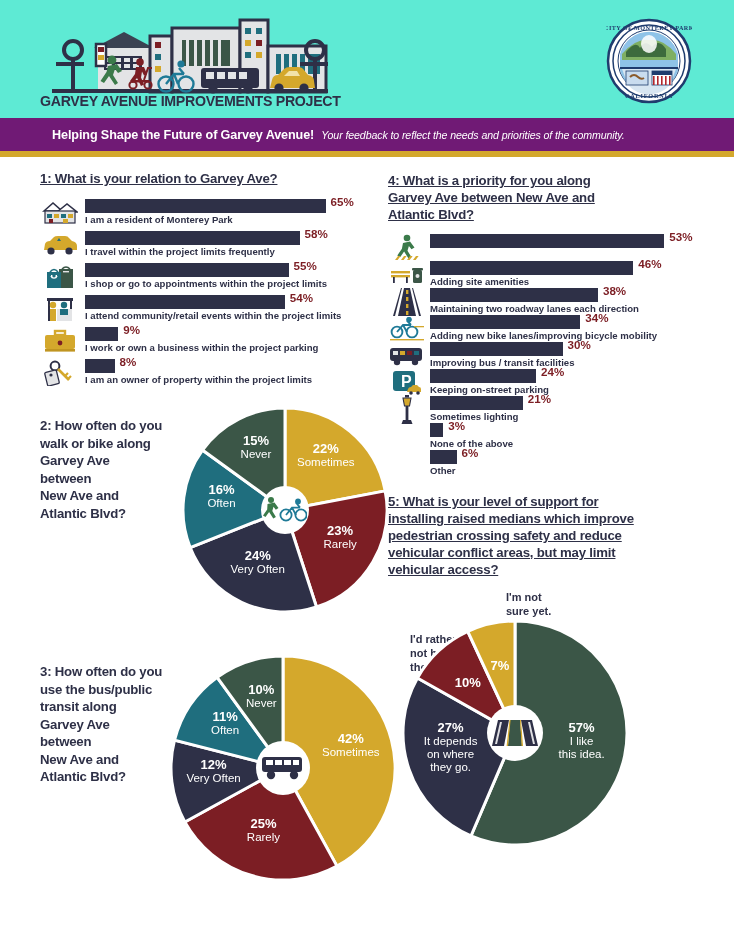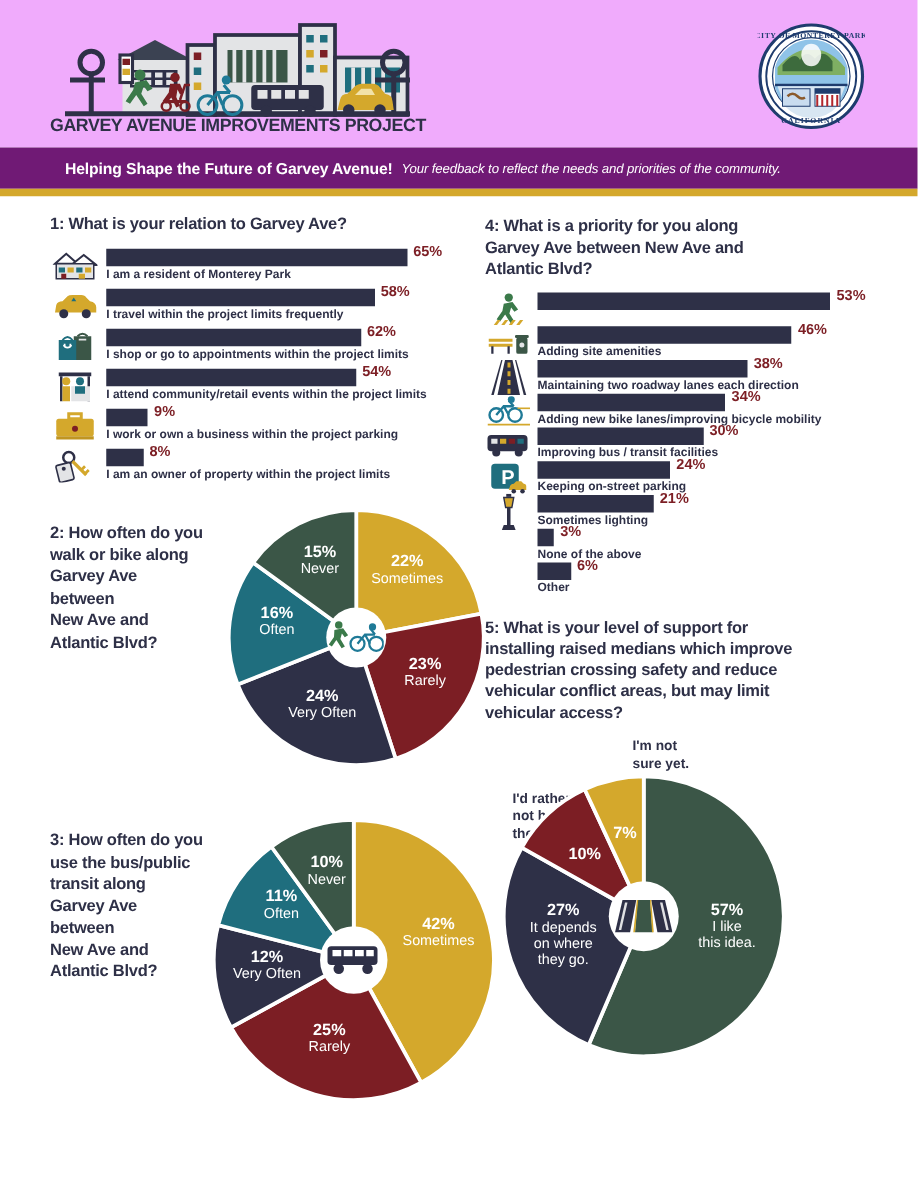--- a/index.html
+++ b/index.html
@@ -4,21 +4,21 @@
 <style>
   * { box-sizing: border-box; margin: 0; padding: 0; }
   body {
     width: 734px; height: 943px;
     background: #ffffff;
     font-family: "Liberation Sans", sans-serif;
     position: relative;
     overflow: hidden;
   }
   
-  .header { position: relative; height: 118px; background:#f0abfc;text-align:center; }
+  .header { position: relative; height: 118px; background:#5eead4;text-align:center; }
   .logo-wrap { position:absolute; left:38px; top:10px; width:300px; height:100px; }
   .project-title {
     position:absolute; left:40px; top:93px;
     font-size:14.2px; font-weight:bold; letter-spacing:-0.3px;
     color:#2E3047; font-family:"Liberation Sans", sans-serif;
   }
   .city-seal { position:absolute; right:42px; top:18px; width:86px; height:86px; }
 
   .banner {
     position:absolute; left:0; top:118px; width:734px; height:33px;
@@ -37,21 +37,21 @@
     position:absolute; left:0; top:151px; width:734px; height:6px;
     background:#D4A82C;
   }
 
   
   .col-left  { position:absolute; left:40px;  top:170px; width:350px; }
   .col-right { position:absolute; left:388px; top:172px; width:346px; }
 
   .q-title {
     color:#2E3047; font-weight:bold; font-size:13.2px;
-    line-height:17px; letter-spacing:-0.2px;
+    line-height:17px; letter-spacing:-0.2px;text-decoration:underline;
   }
 
   
   .bar-chart { margin-top:10px; }
   .bar-row { position:relative; height:32px; }
   .bar-icon {
     position:absolute; left:0; top:1px; width:40px; height:29px;
     display:flex; align-items:center; justify-content:center;
   }
   .bar-track { position:absolute; left:45px; top:2px; height:14px; }
@@ -268,21 +268,21 @@
             <rect x="4" y="8" width="14" height="16" fill="#1F6E7E"></rect>
             <path d="M7 8 q4 -5 8 0" fill="none" stroke="#1F6E7E" stroke-width="1.6"></path>
             <path d="M8 12 a3.2 3.2 0 0 0 6 0" fill="none" stroke="#fff" stroke-width="1.4"></path>
             <rect x="8" y="11" width="1.4" height="2" fill="#fff"></rect>
             <rect x="12.6" y="11" width="1.4" height="2" fill="#fff"></rect>
           </svg>
         </div>
         <div class="bar-track">
           <div class="bar-fill" style="width: 203.5px; background: rgb(46, 48, 71);"></div>
         </div>
-        <div class="bar-pct" style="left: 253.5px; color: rgb(124, 30, 36);">62%</div>
+        <div class="bar-pct" style="left: 253.5px; color: rgb(124, 30, 36);">55%</div>
         <div class="bar-label">I shop or go to appointments within the project limits</div>
       </div>
       <div class="bar-row" style="height: 32px;">
         <div class="bar-icon">
           <svg width="32" height="28" viewBox="0 0 32 28">
             <rect x="3" y="3" width="26" height="3" fill="#2E3047"></rect>
             <rect x="4" y="6" width="2" height="20" fill="#2E3047"></rect>
             <rect x="26" y="6" width="2" height="20" fill="#2E3047"></rect>
             <rect x="13" y="14" width="15" height="12" fill="#E3E4E6"></rect>
             <circle cx="9" cy="10" r="3.2" fill="#D4A82C"></circle>

